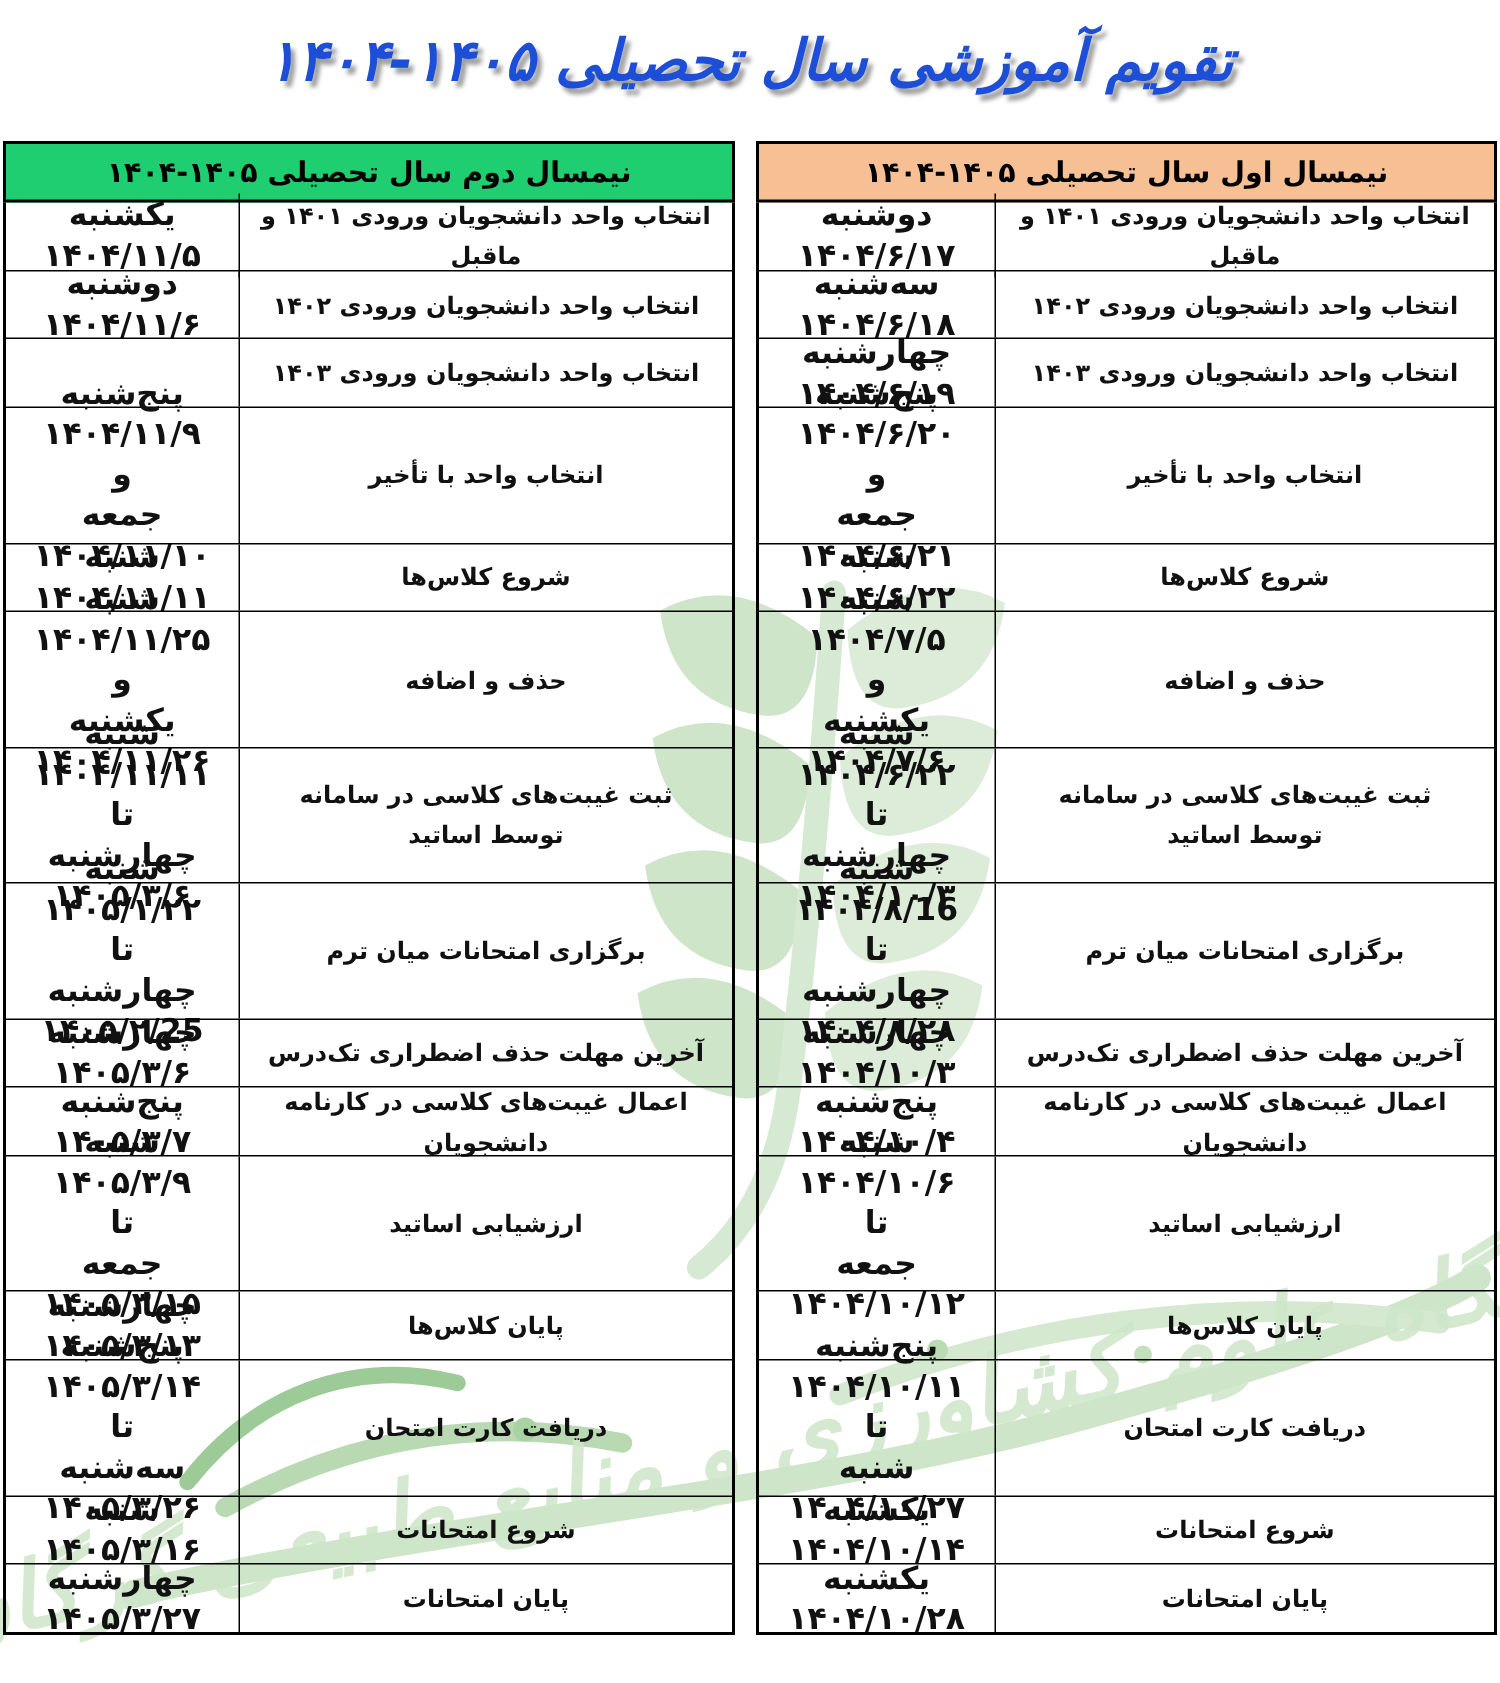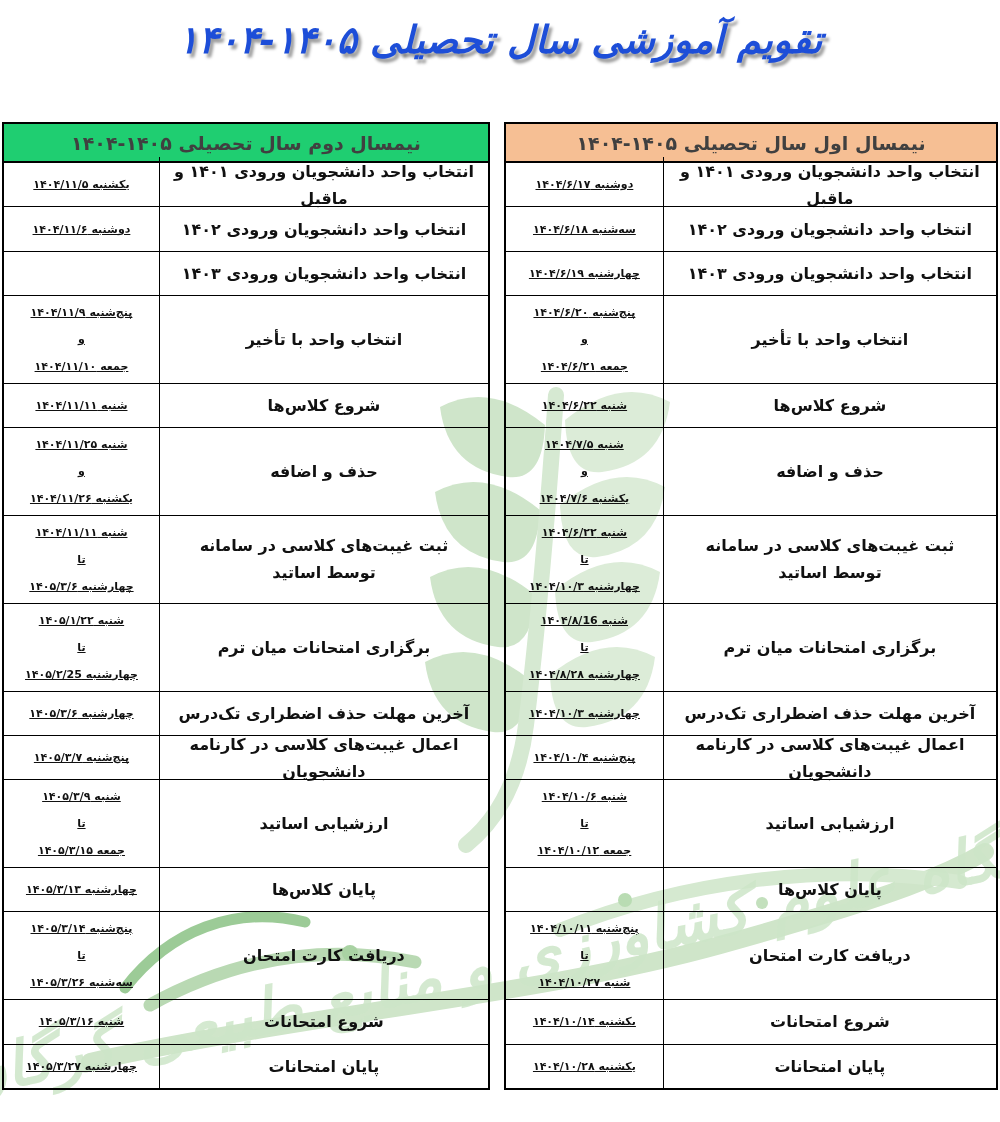--- a/index.html
+++ b/index.html
@@ -49,22 +49,21 @@
   .semester.second{flex:1 1 auto;}
   .sem-header{
     height:37px;
     flex:0 0 37px;
     display:flex;
     align-items:center;
     justify-content:center;
     border:2px solid #000;
     font-size:19px;
     font-weight:bold;
-    color:#404040;
-    margin-top:28px;
+    color:#000000;
   }
   .rows{
     flex:1 1 auto;
     display:flex;
     flex-direction:column;
     border:2px solid #000;
     border-top:none;
     background:transparent;
   }
   .row{
@@ -88,22 +87,21 @@
     line-height:27px;
   }
   .cell.event{
     flex:0 0 68%;
     box-sizing:border-box;
     border-left:1.5px solid #000;
     font-size:16px;
   }
   .cell.date{
     flex:1 1 auto;
-    font-size:11px;
-    text-decoration:underline;
+    font-size:21px;
   }
 </style>
 </head>
 <body>
 
 <div class="page">
 
   <svg class="watermark" viewBox="0 0 1000 1122" xmlns="http://www.w3.org/2000/svg" aria-hidden="true">
     <g>
 

